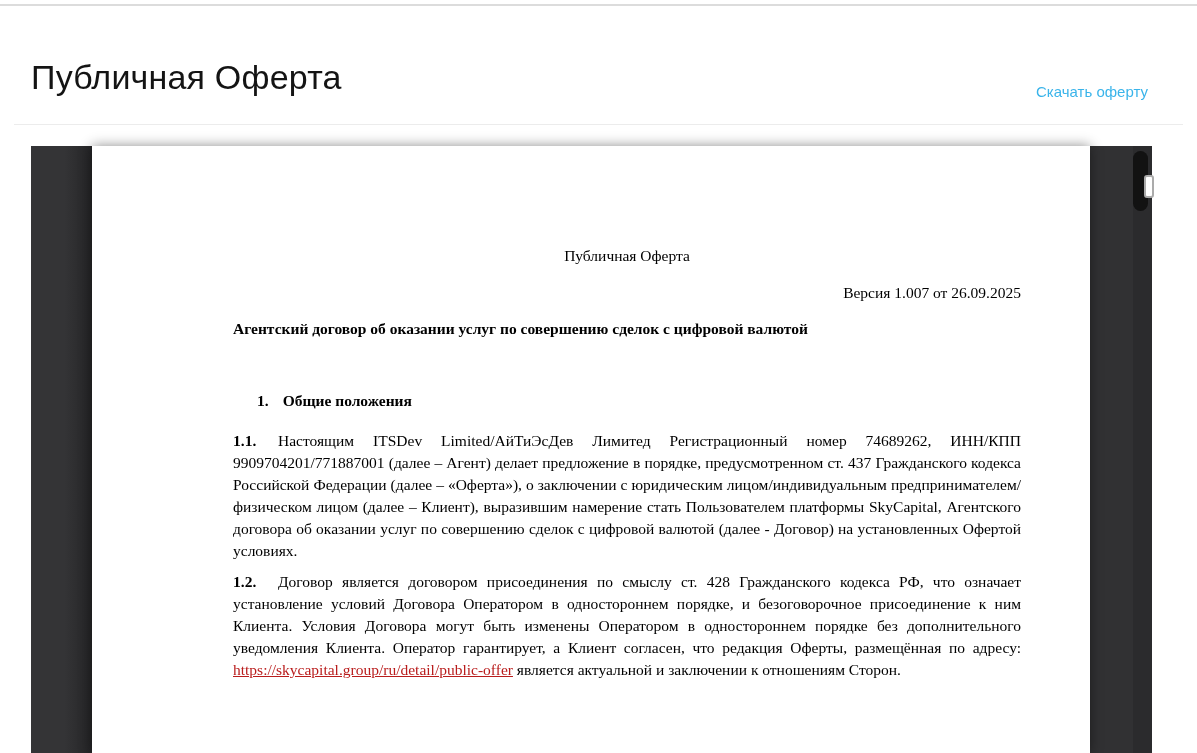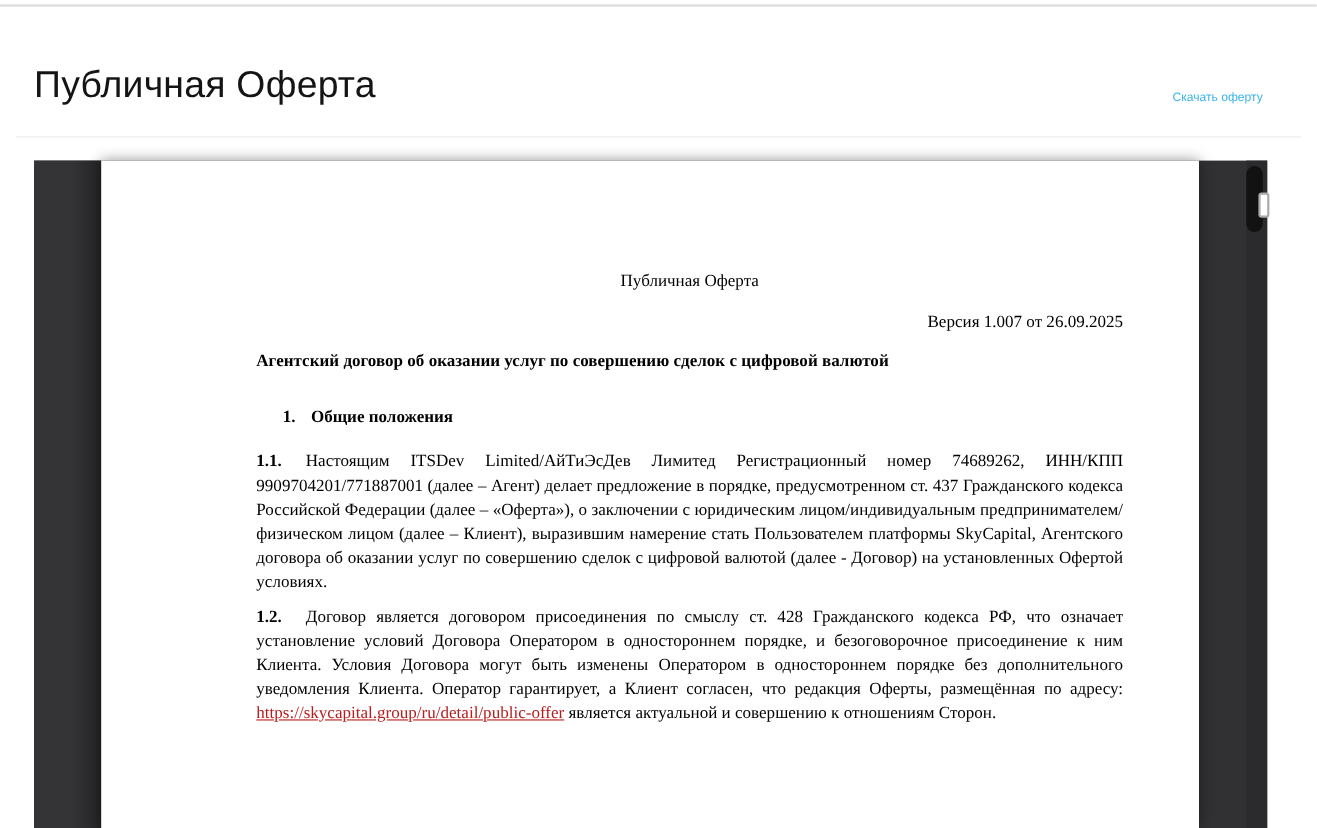--- a/index.html
+++ b/index.html
@@ -13,21 +13,21 @@
     position: absolute; top: 4px; left: 0; width: 100%; height: 2px;
     background: #dcdcdc;
   }
   .header-title {
     position: absolute; left: 31px; top: 58px;
     font-size: 34px; font-weight: 400; color: #141414;
     letter-spacing: 0.2px;
   }
   .download-link {
     position: absolute; right: 49px; top: 83px;
-    font-size: 11px; color: #3ab4ea;
+    font-size: 15px; color: #3ab4ea;
     text-decoration: none; cursor: pointer;
   }
   .header-divider {
     position: absolute; top: 124px; left: 14px; right: 14px; height: 1px;
     background: #ececec;
   }
   .pdf-viewer {
     position: absolute; left: 31px; top: 146px;
     width: 1121px; height: 607px;
     background: #313133;
@@ -56,21 +56,21 @@
     overflow: hidden;
   }
   .doc-content {
     position: absolute; left: 141px; right: 69px; top: 0; bottom: 0;
     font-family: "Liberation Serif", serif;
     font-size: 15.5px; line-height: 22px; color: #000;
   }
   .doc-title    { text-align: center; margin-top: 99px; }
   .doc-version  { text-align: right; margin-top: 15px; }
   .doc-subtitle { text-align: left; margin-top: 14px; font-weight: bold; }
-  .doc-heading  { margin-top: 29px; padding-left: 24px; font-weight: bold; }
+  .doc-heading  { margin-top: 50px; padding-left: 24px; font-weight: bold; }
   .doc-heading .sec-title { margin-left: 14px; }
   .doc-par {
     margin: 18px 0 0 0;
     text-align: justify;
   }
   .doc-par.second { margin-top: 9px; }
   .pnum { display: inline-block; width: 45px; font-weight: bold; }
   .doc-link { color: #b91c1c; text-decoration: underline; cursor: pointer; }
 </style>
 </head>
@@ -92,21 +92,21 @@
       <div class="doc-title">Публичная Оферта</div>
       <div class="doc-version">Версия 1.007 от 26.09.2025</div>
       <div class="doc-subtitle">Агентский договор об оказании услуг по совершению сделок с цифровой валютой</div>
 
       <div class="doc-heading"><span class="sec-num">1.</span><span class="sec-title">Общие положения</span></div>
 
       <p class="doc-par"><span class="pnum">1.1.</span><span>Настоящим ITSDev Limited/АйТиЭсДев Лимитед Регистрационный номер 74689262, ИНН/КПП 9909704201/771887001 (далее – Агент) делает предложение в порядке, предусмотренном ст. 437 Гражданского кодекса Российской Федерации (далее – «Оферта»), о заключении с юридическим лицом/индивидуальным предпринимателем/физическом лицом (далее – Клиент), выразившим намерение стать Пользователем платформы SkyCapital, Агентского договора об оказании услуг по совершению сделок с цифровой валютой (далее - Договор) на установленных Офертой условиях.</span></p>
 
       <p class="doc-par second"><span class="pnum">1.2.</span><span>Договор является договором присоединения по смыслу ст. 428 Гражданского кодекса РФ, что означает установление условий Договора Оператором в одностороннем порядке, и безоговорочное присоединение к ним Клиента. Условия Договора могут быть изменены Оператором в одностороннем порядке без дополнительного уведомления Клиента. Оператор гарантирует, а Клиент согласен, что редакция Оферты, размещённая по адресу:</span>
 <a class="doc-link">https://skycapital.group/ru/detail/public-offer</a>
-<span>является актуальной и совершению к отношениям Сторон.</span></p>
+<span>является актуальной и заключении к отношениям Сторон.</span></p>
     </div>
   </div>
 
   <div class="scroll-track">
     <div class="scroll-thumb"></div>
   </div>
   <div class="resize-handle"></div>
 </div>
 
 </body></html>

